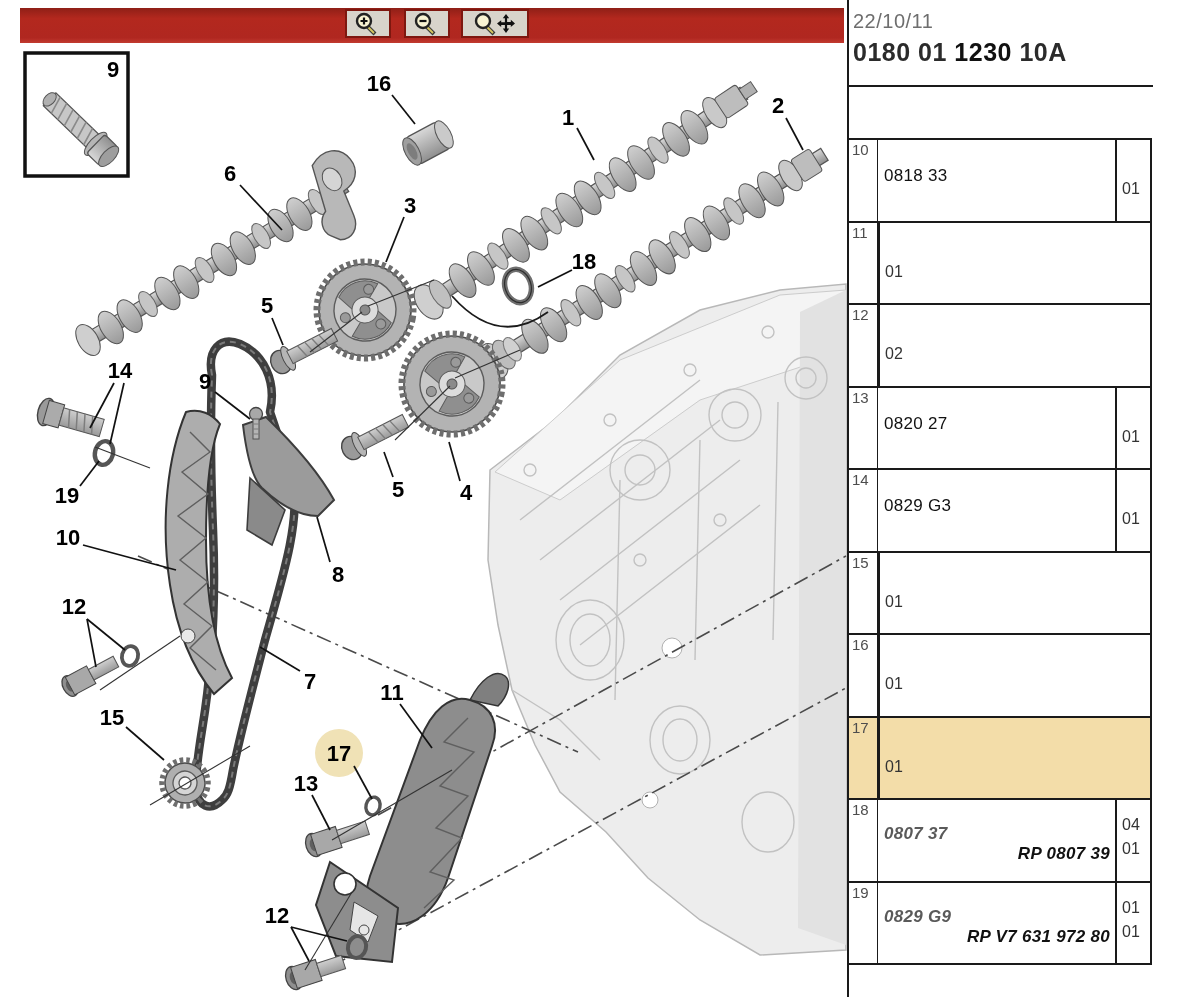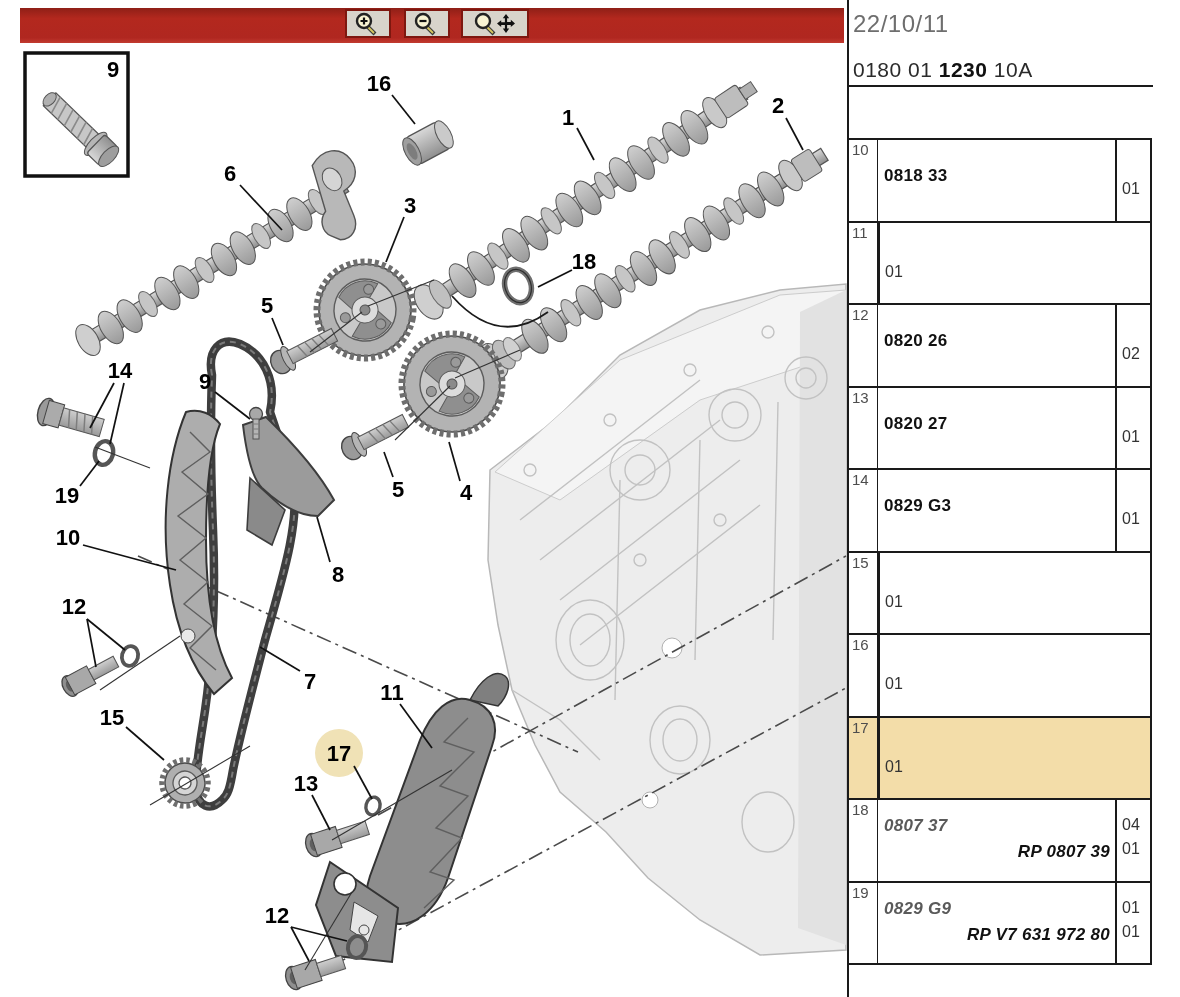--- a/index.html
+++ b/index.html
@@ -9,37 +9,37 @@
   
   .redbar{position:absolute;left:20px;top:8px;width:824px;height:35px;
           background:linear-gradient(#8f1f17,#b3281e 30%,#b02720 85%,#c23a30);}
   .zbtn{position:absolute;top:9px;height:29px;background:#d8d4cb;border:2px solid #7e170f;
         box-sizing:border-box;display:flex;align-items:center;justify-content:center;cursor:pointer;}
   .zbtn svg{display:block;}
 
   
   .vline-main{position:absolute;left:847px;top:0;width:2px;height:997px;background:#1a1a1a;}
   .hline-head{position:absolute;left:847px;top:85px;width:306px;height:2px;background:#1a1a1a;}
-  .hdr-date{position:absolute;left:853px;top:10px;font-size:24px;color:#6e6e6e;letter-spacing:.5px;}
-  .hdr-ref{position:absolute;left:853px;top:58px;font-size:21px;color:#2b2b2b;letter-spacing:.5px;}
+  .hdr-date{position:absolute;left:853px;top:10px;font-size:20px;color:#6e6e6e;letter-spacing:.5px;}
+  .hdr-ref{position:absolute;left:853px;top:38px;font-size:25px;color:#2b2b2b;letter-spacing:.5px;font-weight:bold;}
   .hdr-ref b{color:#111;}
 
   .ptable{position:absolute;left:849px;top:138px;width:303px;border-right:2px solid #1a1a1a;
           border-bottom:2px solid #1a1a1a;box-sizing:border-box;}
   .t-row{position:relative;height:82.5px;border-top:2px solid #1a1a1a;box-sizing:border-box;
          display:grid;grid-template-columns:29px 1fr 35px;background:#fff;}
   .t-index{font-size:15px;color:#4d4d4d;padding:1px 0 0 3px;border-right:1.5px solid #1a1a1a;}
-  .t-part{padding:26px 4px 0 6px;font-size:17px;font-weight:bold;color:#111;letter-spacing:.3px;}
+  .t-part{padding:26px 4px 0 6px;font-size:17px;font-weight:normal;color:#111;letter-spacing:.3px;}
   .t-qty{border-left:2px solid #1a1a1a;font-size:16px;color:#333;padding:40px 0 0 5px;}
   .t-row .ref,.t-row .q1{display:block;}
   .t-row .rp,.t-row .q2{display:block;}
-  .t-row.double .t-part{padding-top:16px;font-weight:normal;}
+  .t-row.double .t-part{padding-top:24px;font-weight:normal;}
   .t-row.double .t-qty{padding-top:16px;}
   .t-row.it .ref{font-style:italic;color:#5a5a5a;font-weight:bold;}
-  .t-row .rp{text-align:right;font-style:italic;font-weight:bold;color:#111;margin-top:6px;padding-right:1px;}
+  .t-row .rp{text-align:right;font-style:italic;font-weight:bold;color:#111;padding-right:1px;}
   .t-row .q2{margin-top:6px;}
 
   
   #art,#callout-layer{position:absolute;left:0;top:0;}
   text.callout{font-family:"Liberation Sans","DejaVu Sans",sans-serif;font-size:22px;font-weight:bold;
                fill:#000;text-anchor:middle;cursor:pointer;}
   line.leader{stroke:#111;stroke-width:1.7;}
   .hatch{fill:none;stroke:#5f5f5f;stroke-width:1.4;}
   .axis{stroke:#333;stroke-width:1.1;}
   .dashdot{stroke:#4a4a4a;stroke-width:1.6;stroke-dasharray:15 5 3 5;fill:none;}
@@ -423,23 +423,20 @@
           </div>
     </div>
         <div class="t-row">
       <div class="t-index">11</div>
       <div class="t-qty">
             <span class="q1">01</span>
           </div>
     </div>
         <div class="t-row">
       <div class="t-index">12</div>
-      <div class="t-part">
-            <span class="ref">0820 26</span>
-          </div>
       <div class="t-qty">
             <span class="q1">02</span>
           </div>
     </div>
         <div class="t-row">
       <div class="t-index">13</div>
       <div class="t-part">
             <span class="ref">0820 27</span>
           </div>
       <div class="t-qty">

